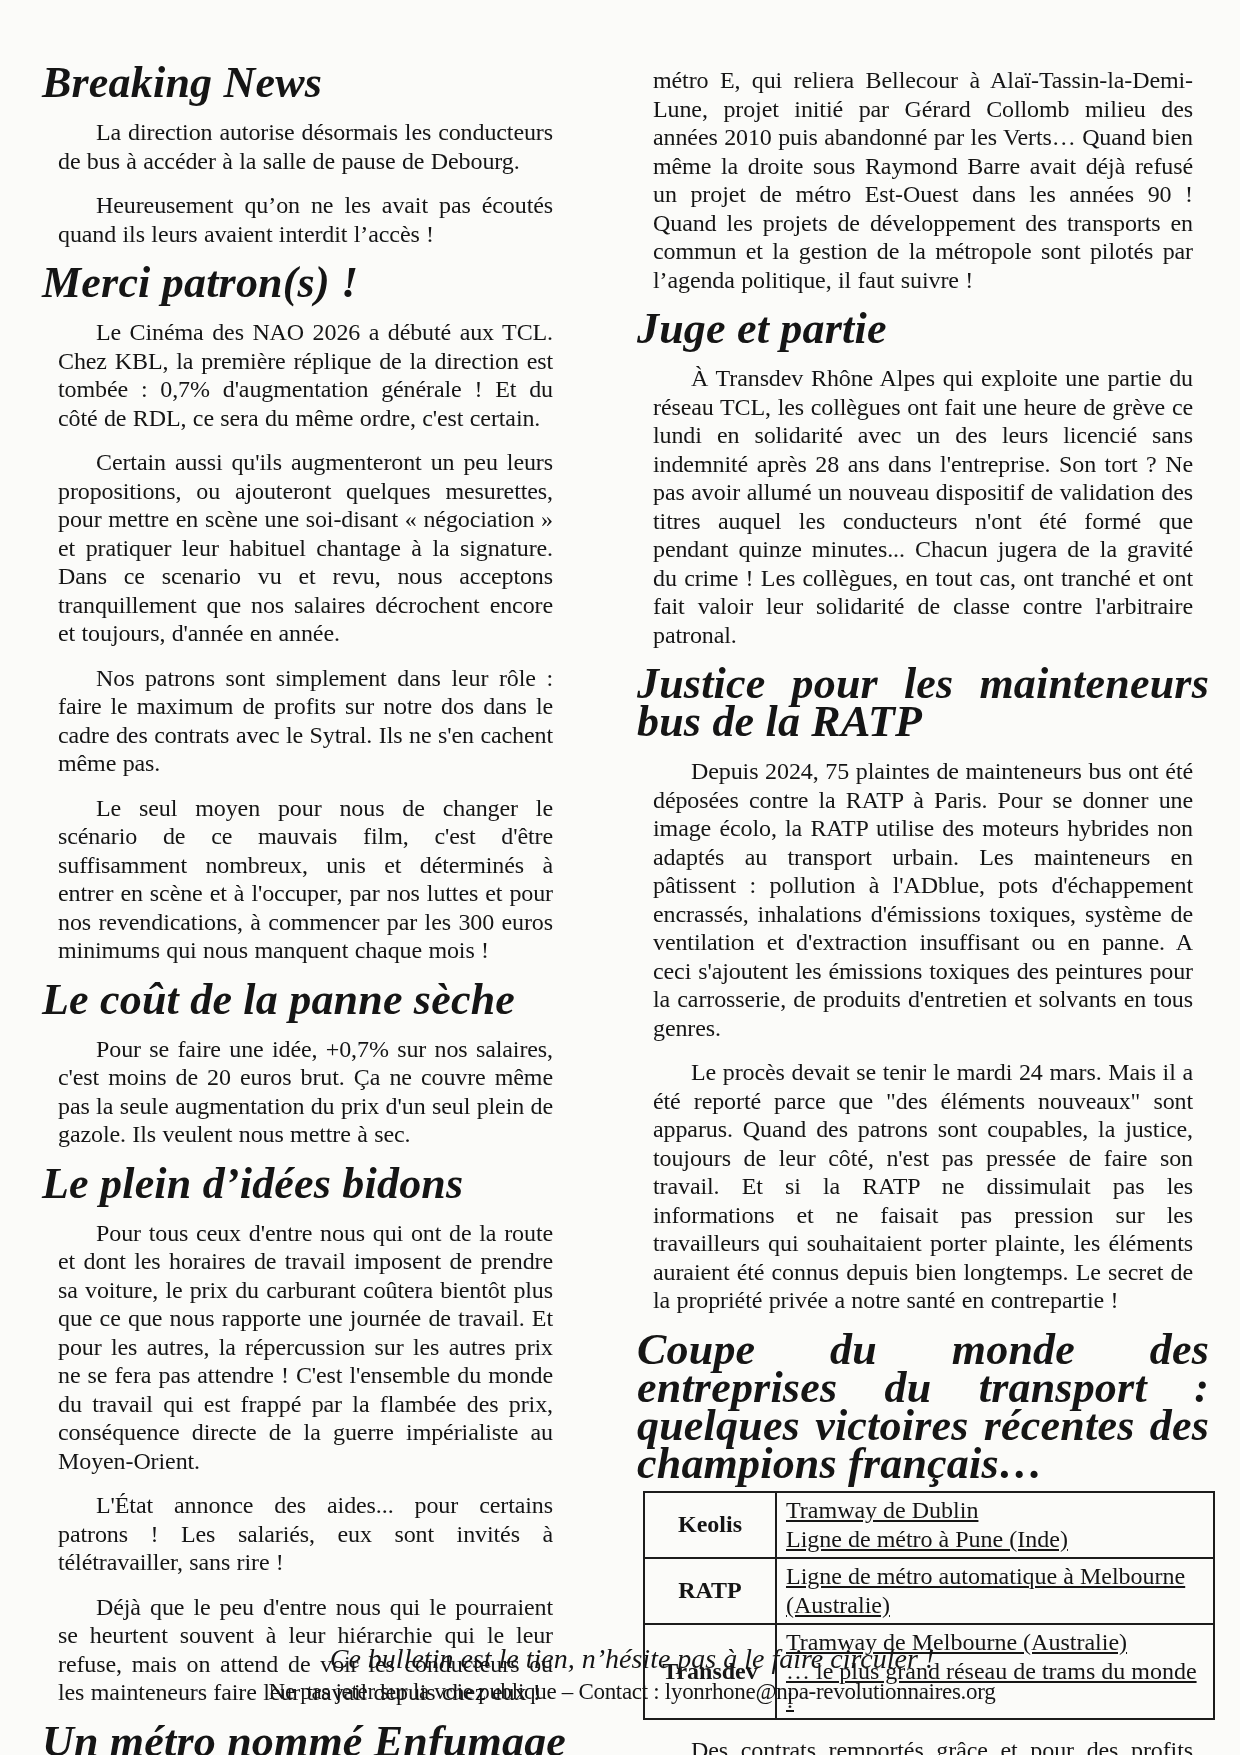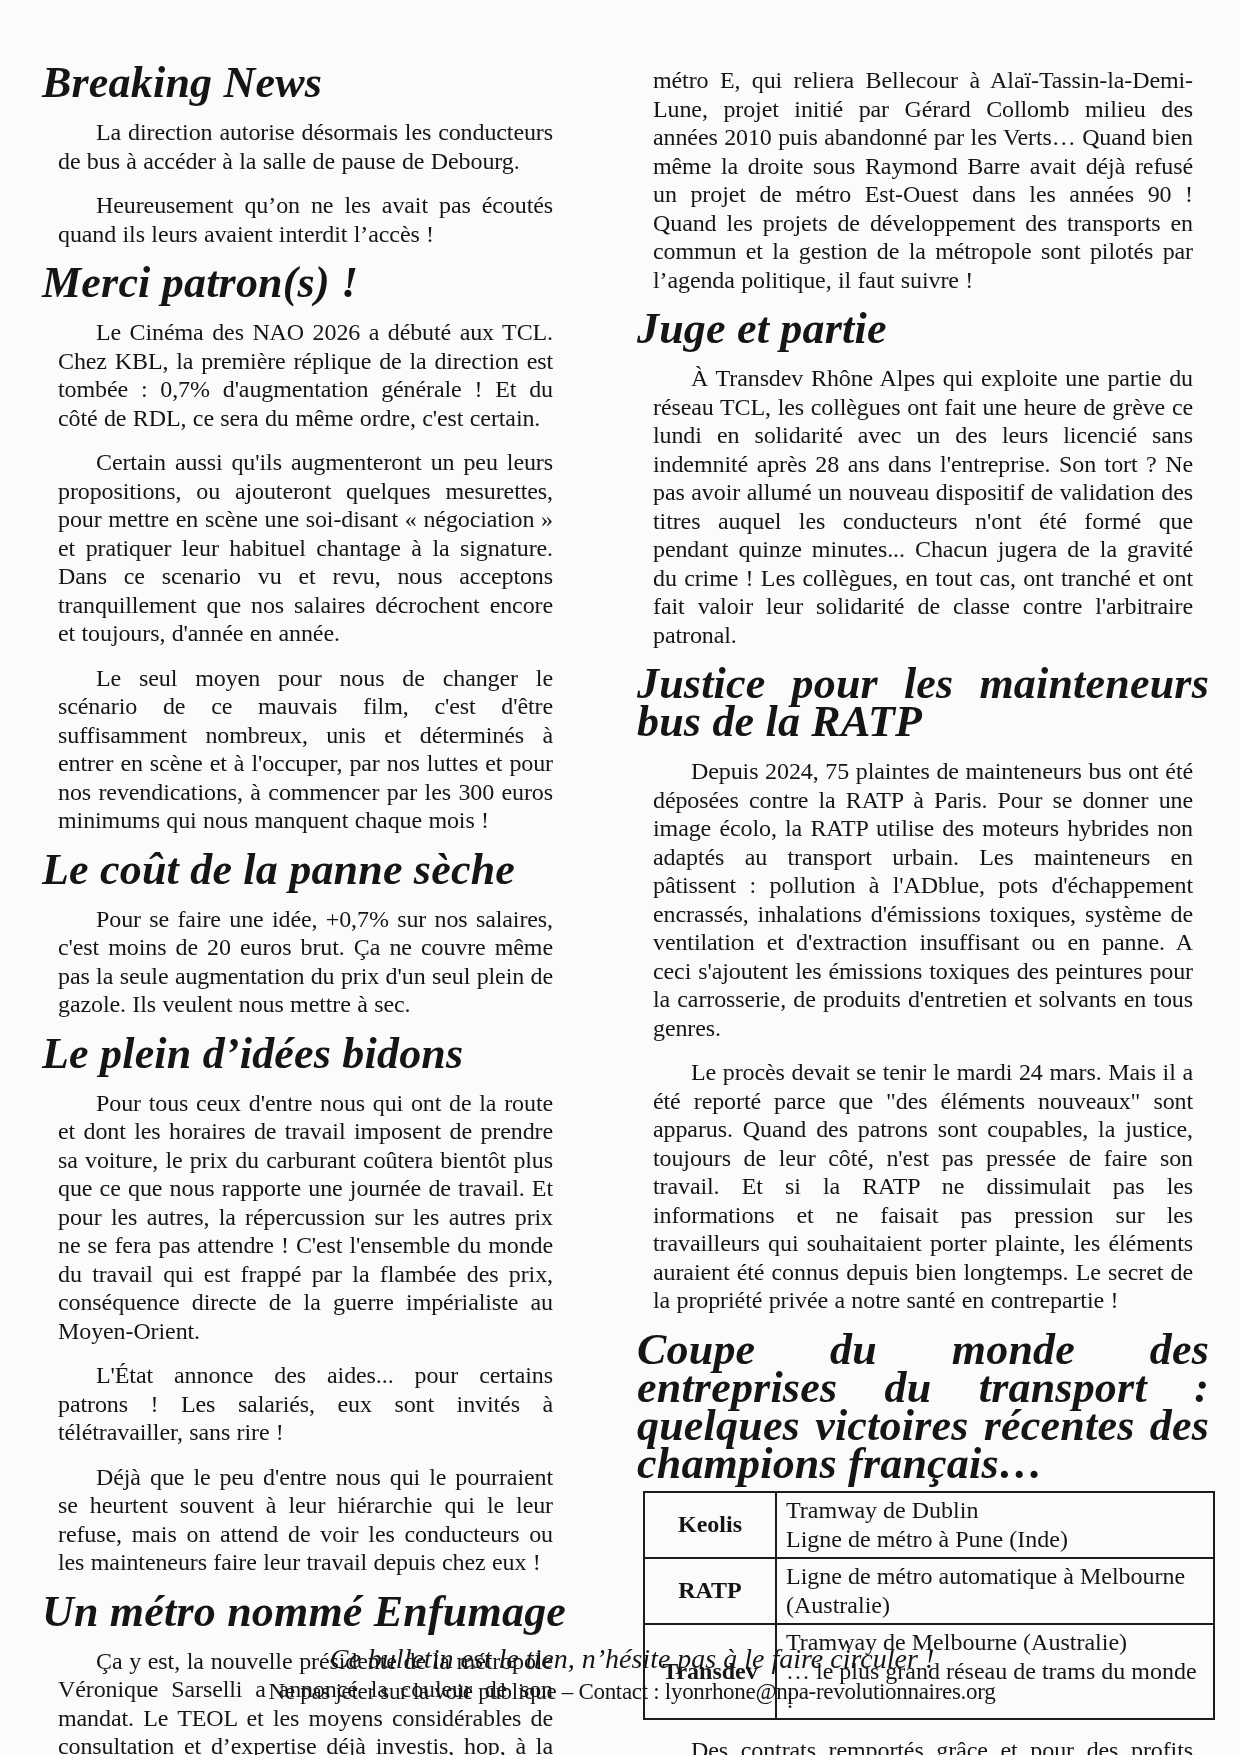--- a/index.html
+++ b/index.html
@@ -69,20 +69,21 @@
     padding: 3px 9px;
     vertical-align: middle;
   }
   td.company {
     font-weight: bold;
     text-align: center;
     width: 112px;
   }
   td.details {
     text-align: left;
+    text-decoration: underline;
   }
   .detail-line.align-right {
     text-align: left;
   }
   .footer {
     position: absolute;
     left: 12px;
     top: 1641px;
     width: 1240px;
     text-align: center;
@@ -102,20 +103,21 @@
 <body>
 
 <div class="page">
   <div class="col col-left">
       <h2 class="heading">Breaking News</h2>
       <p class="para">La direction autorise désormais les conducteurs de bus à accéder à la salle de pause de Debourg.</p>
       <p class="para">Heureusement qu’on ne les avait pas écoutés quand ils leurs avaient interdit l’accès !</p>
       <h2 class="heading">Merci patron(s) !</h2>
       <p class="para">Le Cinéma des NAO 2026 a débuté aux TCL. Chez KBL, la première réplique de la direction est tombée : 0,7% d'augmentation générale ! Et du côté de RDL, ce sera du même ordre, c'est certain.</p>
       <p class="para">Certain aussi qu'ils augmenteront un peu leurs propositions, ou ajouteront quelques mesurettes, pour mettre en scène une soi-disant « négociation » et pratiquer leur habituel chantage à la signature. Dans ce scenario vu et revu, nous acceptons tranquillement que nos salaires décrochent encore et toujours, d'année en année.</p>
+      <p class="para">Nos patrons sont simplement dans leur rôle : faire le maximum de profits sur notre dos dans le cadre des contrats avec le Sytral. Ils ne s'en cachent même pas.</p>
       <p class="para">Le seul moyen pour nous de changer le scénario de ce mauvais film, c'est d'être suffisamment nombreux, unis et déterminés à entrer en scène et à l'occuper, par nos luttes et pour nos revendications, à commencer par les 300 euros minimums qui nous manquent chaque mois !</p>
       <h2 class="heading">Le coût de la panne sèche</h2>
       <p class="para">Pour se faire une idée, +0,7% sur nos salaires, c'est moins de 20 euros brut. Ça ne couvre même pas la seule augmentation du prix d'un seul plein de gazole. Ils veulent nous mettre à sec.</p>
       <h2 class="heading">Le plein d’idées bidons</h2>
       <p class="para">Pour tous ceux d'entre nous qui ont de la route et dont les horaires de travail imposent de prendre sa voiture, le prix du carburant coûtera bientôt plus que ce que nous rapporte une journée de travail. Et pour les autres, la répercussion sur les autres prix ne se fera pas attendre ! C'est l'ensemble du monde du travail qui est frappé par la flambée des prix, conséquence directe de la guerre impérialiste au Moyen-Orient.</p>
       <p class="para">L'État annonce des aides... pour certains patrons ! Les salariés, eux sont invités à télétravailler, sans rire !</p>
       <p class="para">Déjà que le peu d'entre nous qui le pourraient se heurtent souvent à leur hiérarchie qui le leur refuse, mais on attend de voir les conducteurs ou les mainteneurs faire leur travail depuis chez eux !</p>
       <h2 class="heading">Un métro nommé Enfumage</h2>
       <p class="para">Ça y est, la nouvelle présidente de la métropole Véronique Sarselli a annoncé la couleur de son mandat. Le TEOL et les moyens considérables de consultation et d’expertise déjà investis, hop, à la poubelle ! Place au</p>
     </div>

